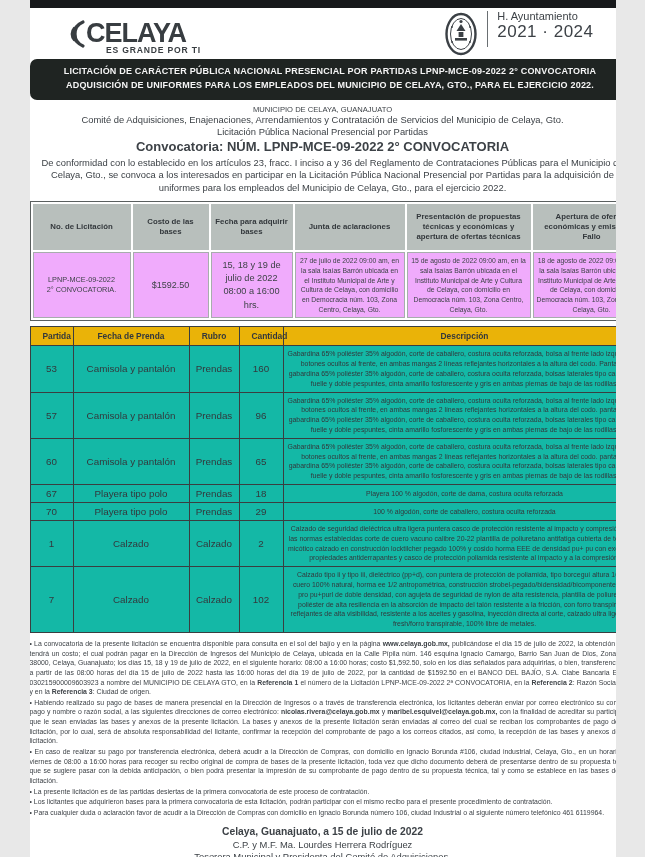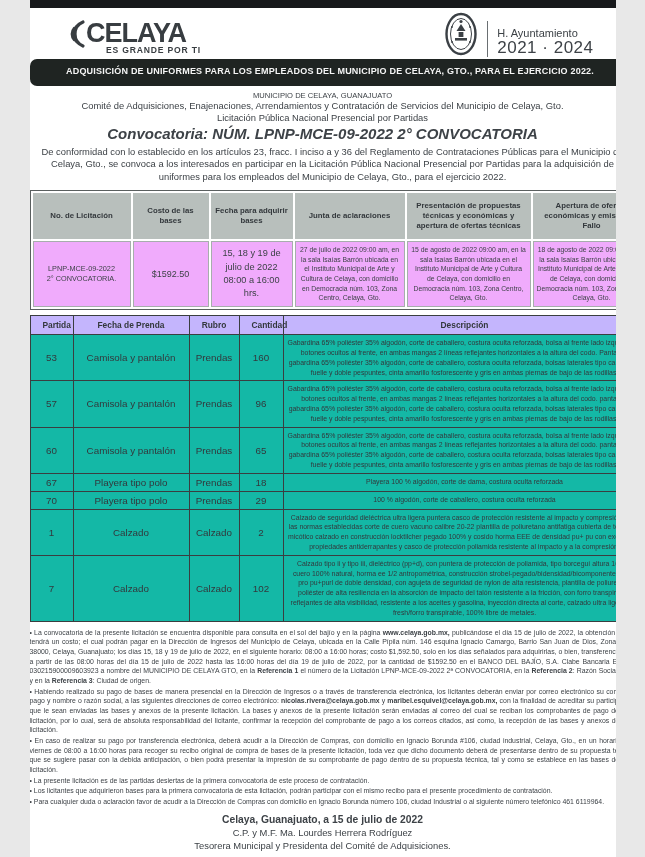--- a/index.html
+++ b/index.html
@@ -6,56 +6,56 @@
   body { background: #e8e8e8; font-family: "Liberation Sans", sans-serif; }
   .page {
     width: 586px; height: 857px; margin: 0 auto; background: #ffffff;
     color: #3d4247; position: relative; overflow: hidden;
   }
   .top-bar { height: 8px; background: #17191b; width: 100%; }
 
   
   .header { display: flex; justify-content: space-between; align-items: center; padding: 4px 22px 2px 32px; height: 50px; }
   .brand svg { display: block; }
-  .gov { display: flex; align-items: flex-end; gap: 9px; }
+  .gov { display: flex; align-items: flex-start; gap: 9px; }
   .gov-divider { width: 1px; height: 36px; background: #6a6f72; }
   .gov-text { line-height: 1.05; color: #3d4247; }
   .gov-line1 { font-size: 11px; }
   .gov-line2 { font-size: 17px; letter-spacing: 0.5px; }
 
   
   .banner {
     width: 601px; margin: 1px auto 0; background: #1f2422; color: #f5f5f5;
     border-radius: 7px; text-align: center; padding: 6px 8px 7px;
     font-weight: bold; font-size: 9px; line-height: 1.55; letter-spacing: 0.2px;
   }
 
   
   .intro { text-align: center; margin-top: 5px; }
   .intro-l1 { font-size: 7.6px; font-weight: normal; }
   .intro-l2, .intro-l3 { font-size: 9.4px; line-height: 1.3; }
-  .intro-l4 { font-size: 15px; font-weight: bold; line-height: 1.35; font-style: italic; }
+  .intro-l4 { font-size: 13px; font-weight: bold; line-height: 1.35; }
   .intro-para { font-size: 9.4px; line-height: 1.33; width: 606px; margin: 1px auto 0; }
 
   
   .sched-wrap { width: 617px; margin: 7px auto 0; border: 1.5px solid #5a5f5f; background:#fff; }
   table.sched { border-collapse: separate; border-spacing: 2px; width: 100%; table-layout: fixed; }
   table.sched th { background: #b8bfbc; color: #33383c; font-size: 7.8px; font-weight: bold; text-align: center; vertical-align: middle; padding: 4px 3px; line-height: 1.3; height: 46px; }
   table.sched td { background: #f0abfc; border: 1px solid #a7adad; text-align: center; vertical-align: middle; padding: 3px 3px; height: 66px; }
   .c-lic { width: 98px; }  .c-costo { width: 76px; } .c-fecha { width: 82px; }
   .c-junta { width: 110px; } .c-pres { width: 124px; } .c-aper { width: 118px; }
   .td-lic { font-size: 7.3px; line-height: 1.4; }
   .td-costo { font-size: 9px; }
   .td-fecha { font-size: 9.2px; line-height: 1.45; }
   .td-long { font-size: 6.8px; line-height: 1.42; }
   .pre { white-space: pre-line; }
 
   
   table.items { width: 617px; margin: 5px auto 0; border-collapse: collapse; table-layout: fixed; color: #33383c; }
-  table.items th { background: #c4b5fd; border: 1.4px solid #3a3e40; font-size: 8.4px; font-weight: bold; text-align: center; padding: 4px 12px; }
+  table.items th { background: #eab308; border: 1.4px solid #3a3e40; font-size: 8.4px; font-weight: bold; text-align: center; padding: 4px 12px; }
   table.items td { border: 1.4px solid #3a3e40; background: #14b8a6; text-align: center; vertical-align: middle; padding: 3px 4px; }
   .i-partida { width: 43px; } .i-tipo { width: 116px; } .i-rubro { width: 50px; } .i-cant { width: 44px; } .i-desc { width: auto; }
   td.v-num, td.v-tipo, td.v-rubro { font-size: 9.8px; }
   td.v-desc { font-size: 6.9px; line-height: 1.42; padding: 4px 6px; }
 
   
   .notes { width: 627px; margin: 6px auto 0; font-size: 6.9px; line-height: 1.4; text-align: justify; color: #3d4247; }
   .note { margin-bottom: 1px; }
   .note b, .note .bseg { font-weight: bold; }
 
@@ -99,20 +99,21 @@
       </svg>
       <div class="gov-divider"></div>
       <div class="gov-text">
         <div class="gov-line1">H. Ayuntamiento</div>
         <div class="gov-line2">2021 · 2024</div>
       </div>
     </div>
   </div>
 
   <div class="banner">
+    <div>LICITACIÓN DE CARÁCTER PÚBLICA NACIONAL PRESENCIAL POR PARTIDAS LPNP-MCE-09-2022 2° CONVOCATORIA</div>
     <div>ADQUISICIÓN DE UNIFORMES PARA LOS EMPLEADOS DEL MUNICIPIO DE CELAYA, GTO., PARA EL EJERCICIO 2022.</div>
   </div>
 
   <div class="intro">
     <div class="intro-l1">MUNICIPIO DE CELAYA, GUANAJUATO</div>
     <div class="intro-l2">Comité de Adquisiciones, Enajenaciones, Arrendamientos y Contratación de Servicios del Municipio de Celaya, Gto.</div>
     <div class="intro-l3">Licitación Pública Nacional Presencial por Partidas</div>
     <div class="intro-l4">Convocatoria: NÚM. LPNP-MCE-09-2022 2° CONVOCATORIA</div>
     <div class="intro-para">De conformidad con lo establecido en los artículos 23, fracc. I inciso a y 36 del Reglamento de Contrataciones Públicas para el Municipio de Celaya, Gto., se convoca a los interesados en participar en la Licitación Pública Nacional Presencial por Partidas para la adquisición de uniformes para los empleados del Municipio de Celaya, Gto., para el ejercicio 2022.</div>
   </div>

